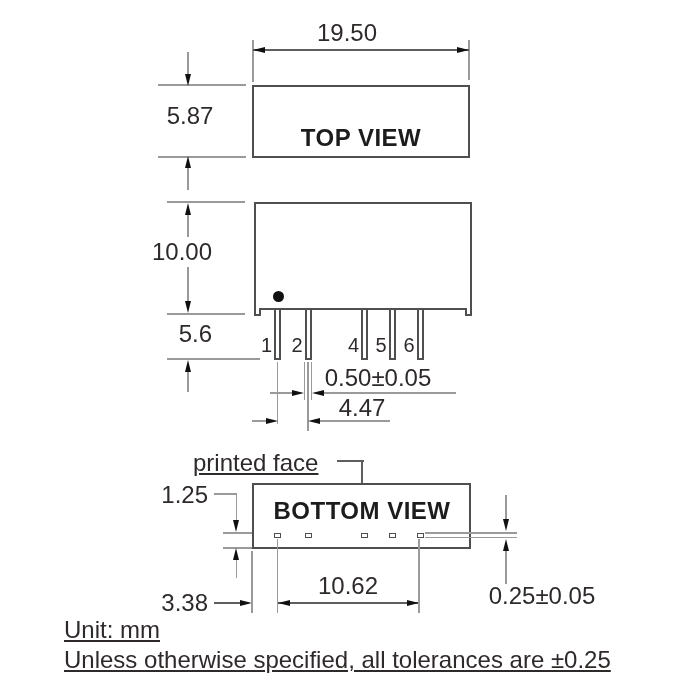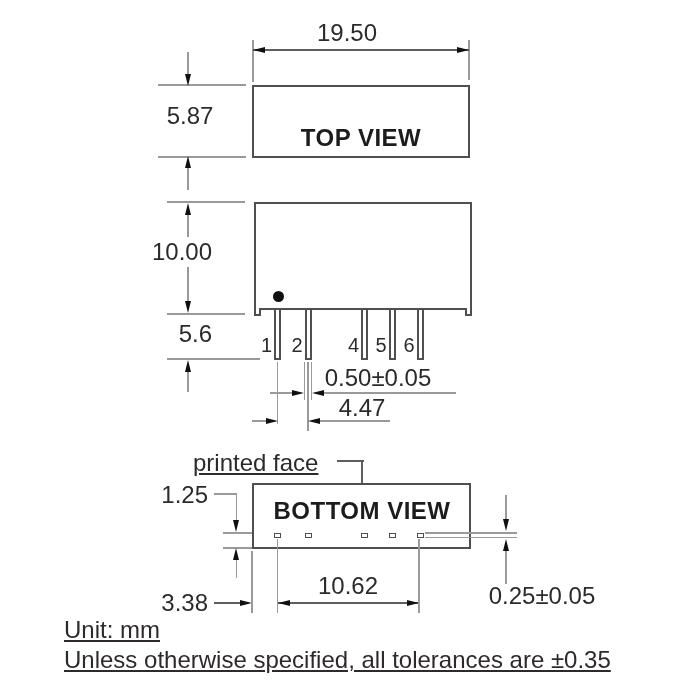--- a/index.html
+++ b/index.html
@@ -153,16 +153,16 @@
     <div class="ar ar-r" style="left:407px;top:599.5px;"></div>
     <div class="dimtxt ctr" style="left:348px;top:574px;">10.62</div>
 
     <div class="xl" style="left:251px;top:551px;width:2px;height:62px;"></div>
     <div class="xl" style="left:276.5px;top:539px;width:1.5px;height:74px;"></div>
     <div class="xl" style="left:418px;top:539px;width:1.5px;height:74px;"></div>
   </div>
 
   <div>
     <div class="note" style="left:64px;top:616px;">Unit: mm</div>
-    <div class="note" style="left:64px;top:646px;">Unless otherwise specified, all tolerances are ±0.35</div>
+    <div class="note" style="left:64px;top:646px;">Unless otherwise specified, all tolerances are ±0.25</div>
   </div>
 
 </div>
 
 </body></html>

